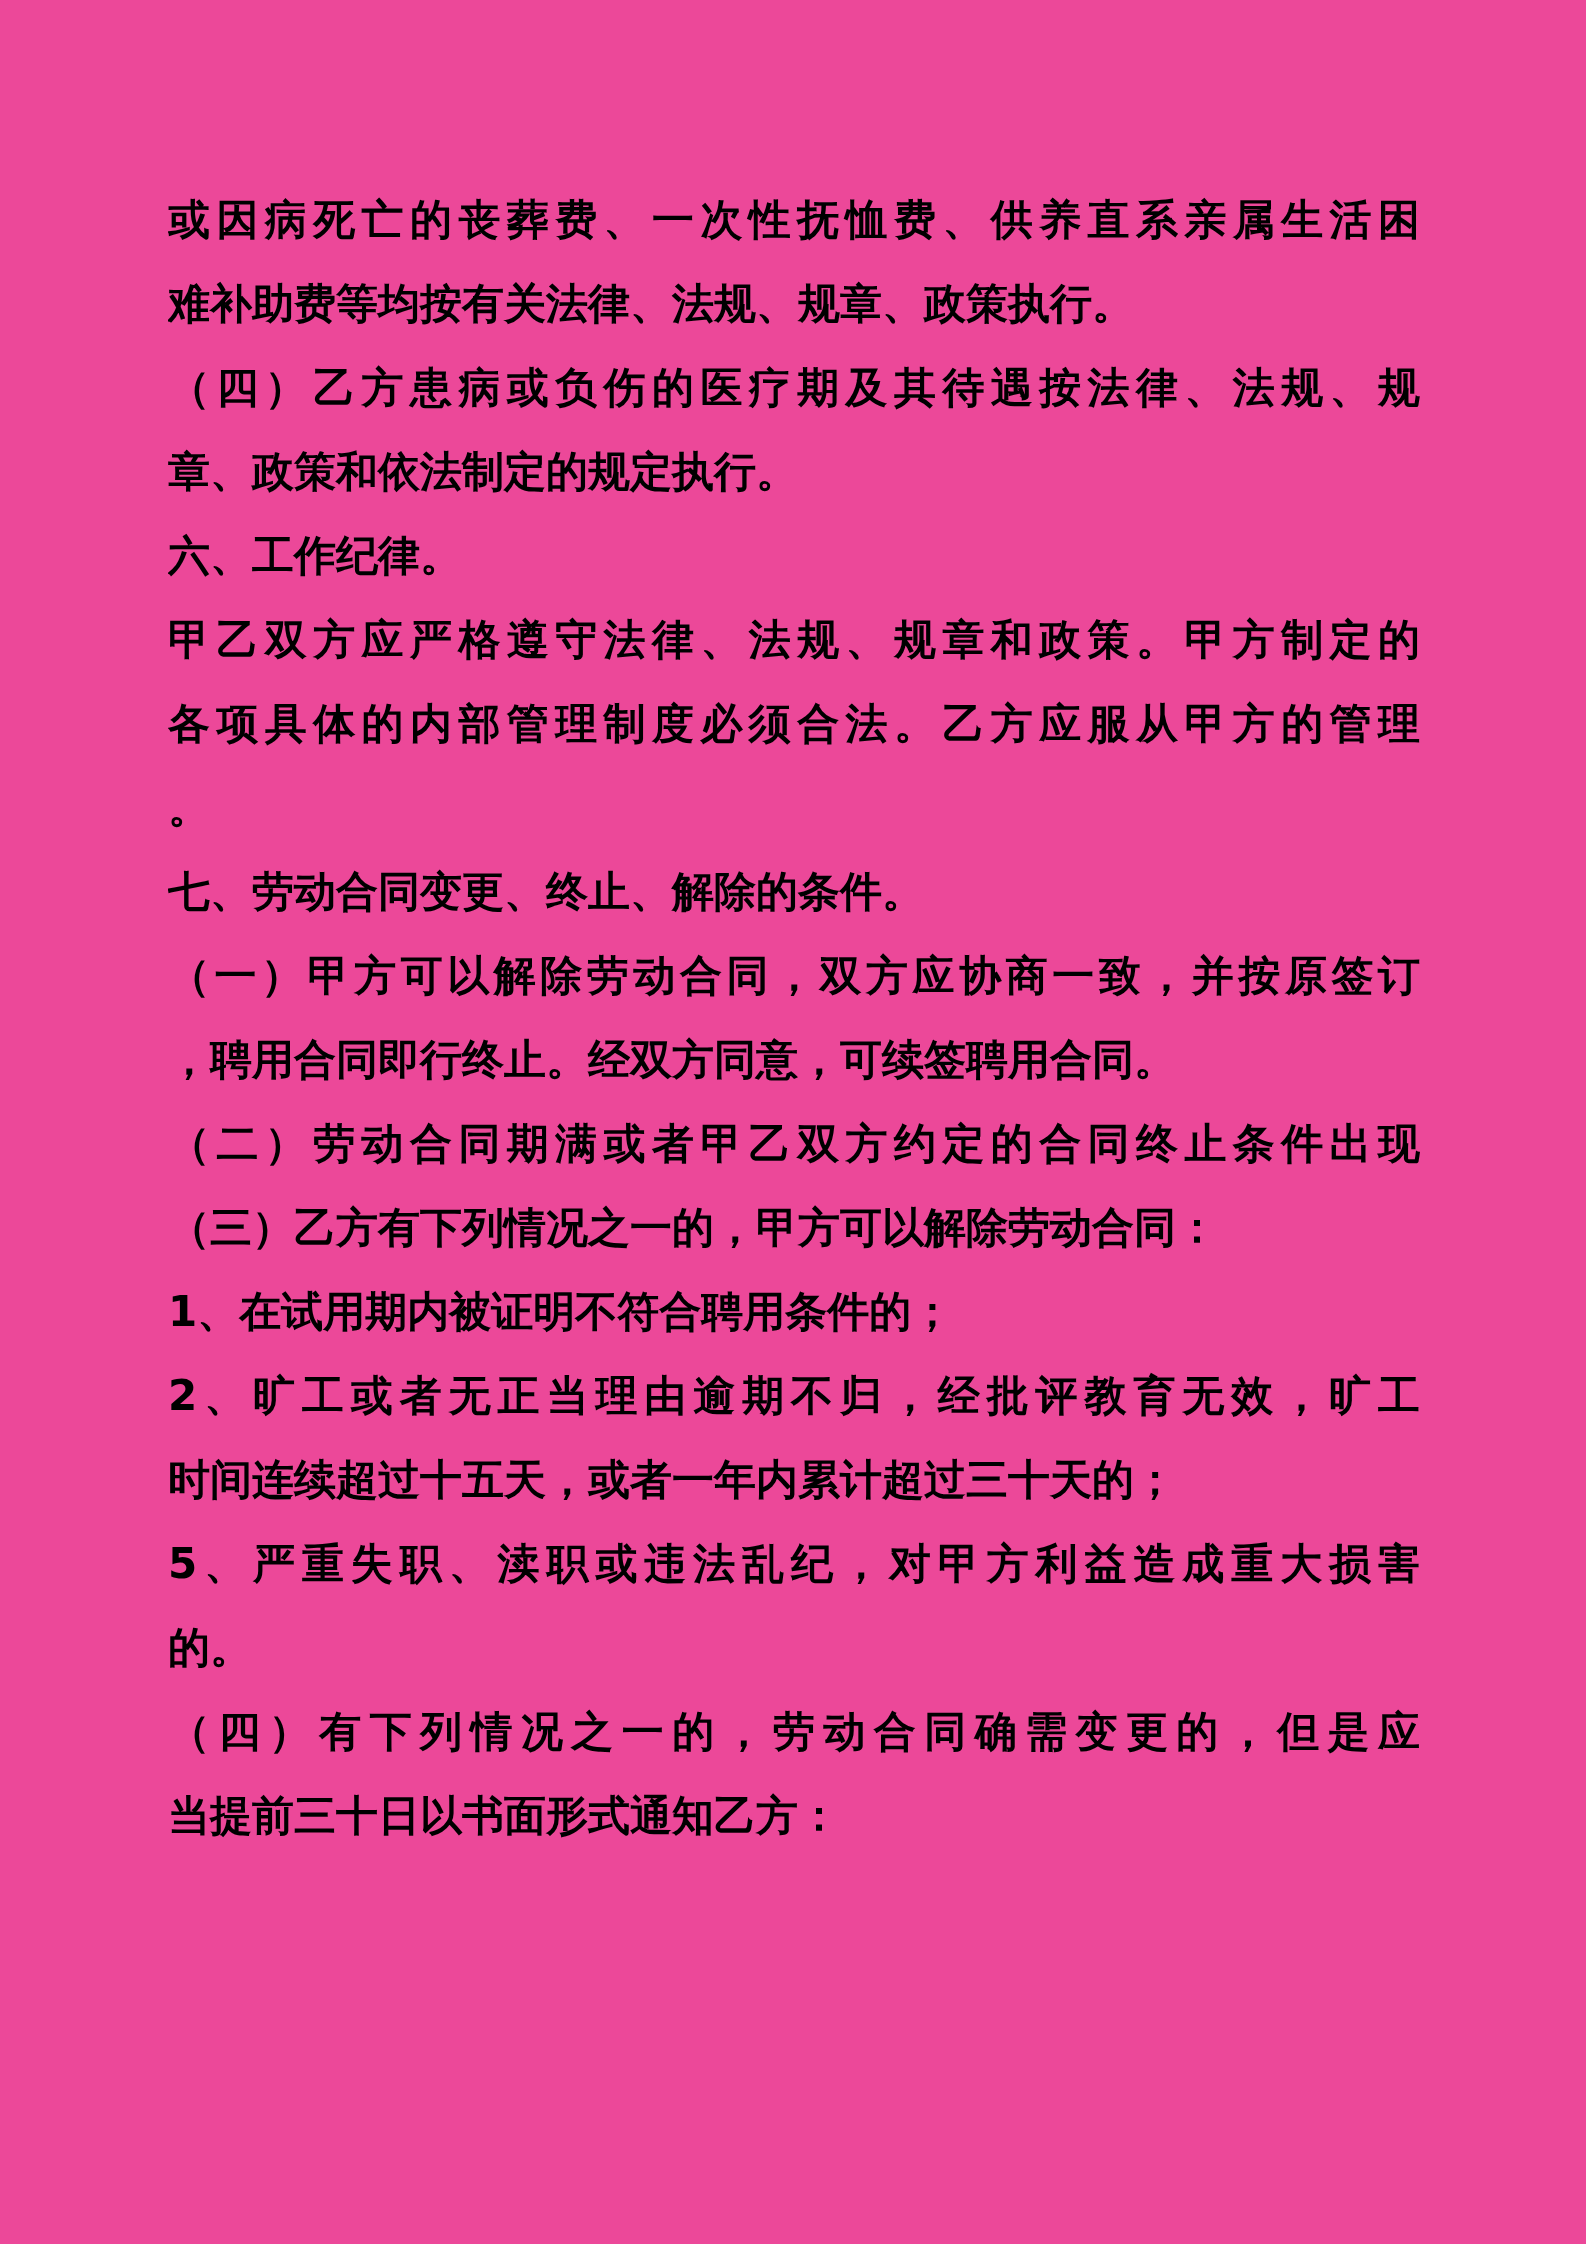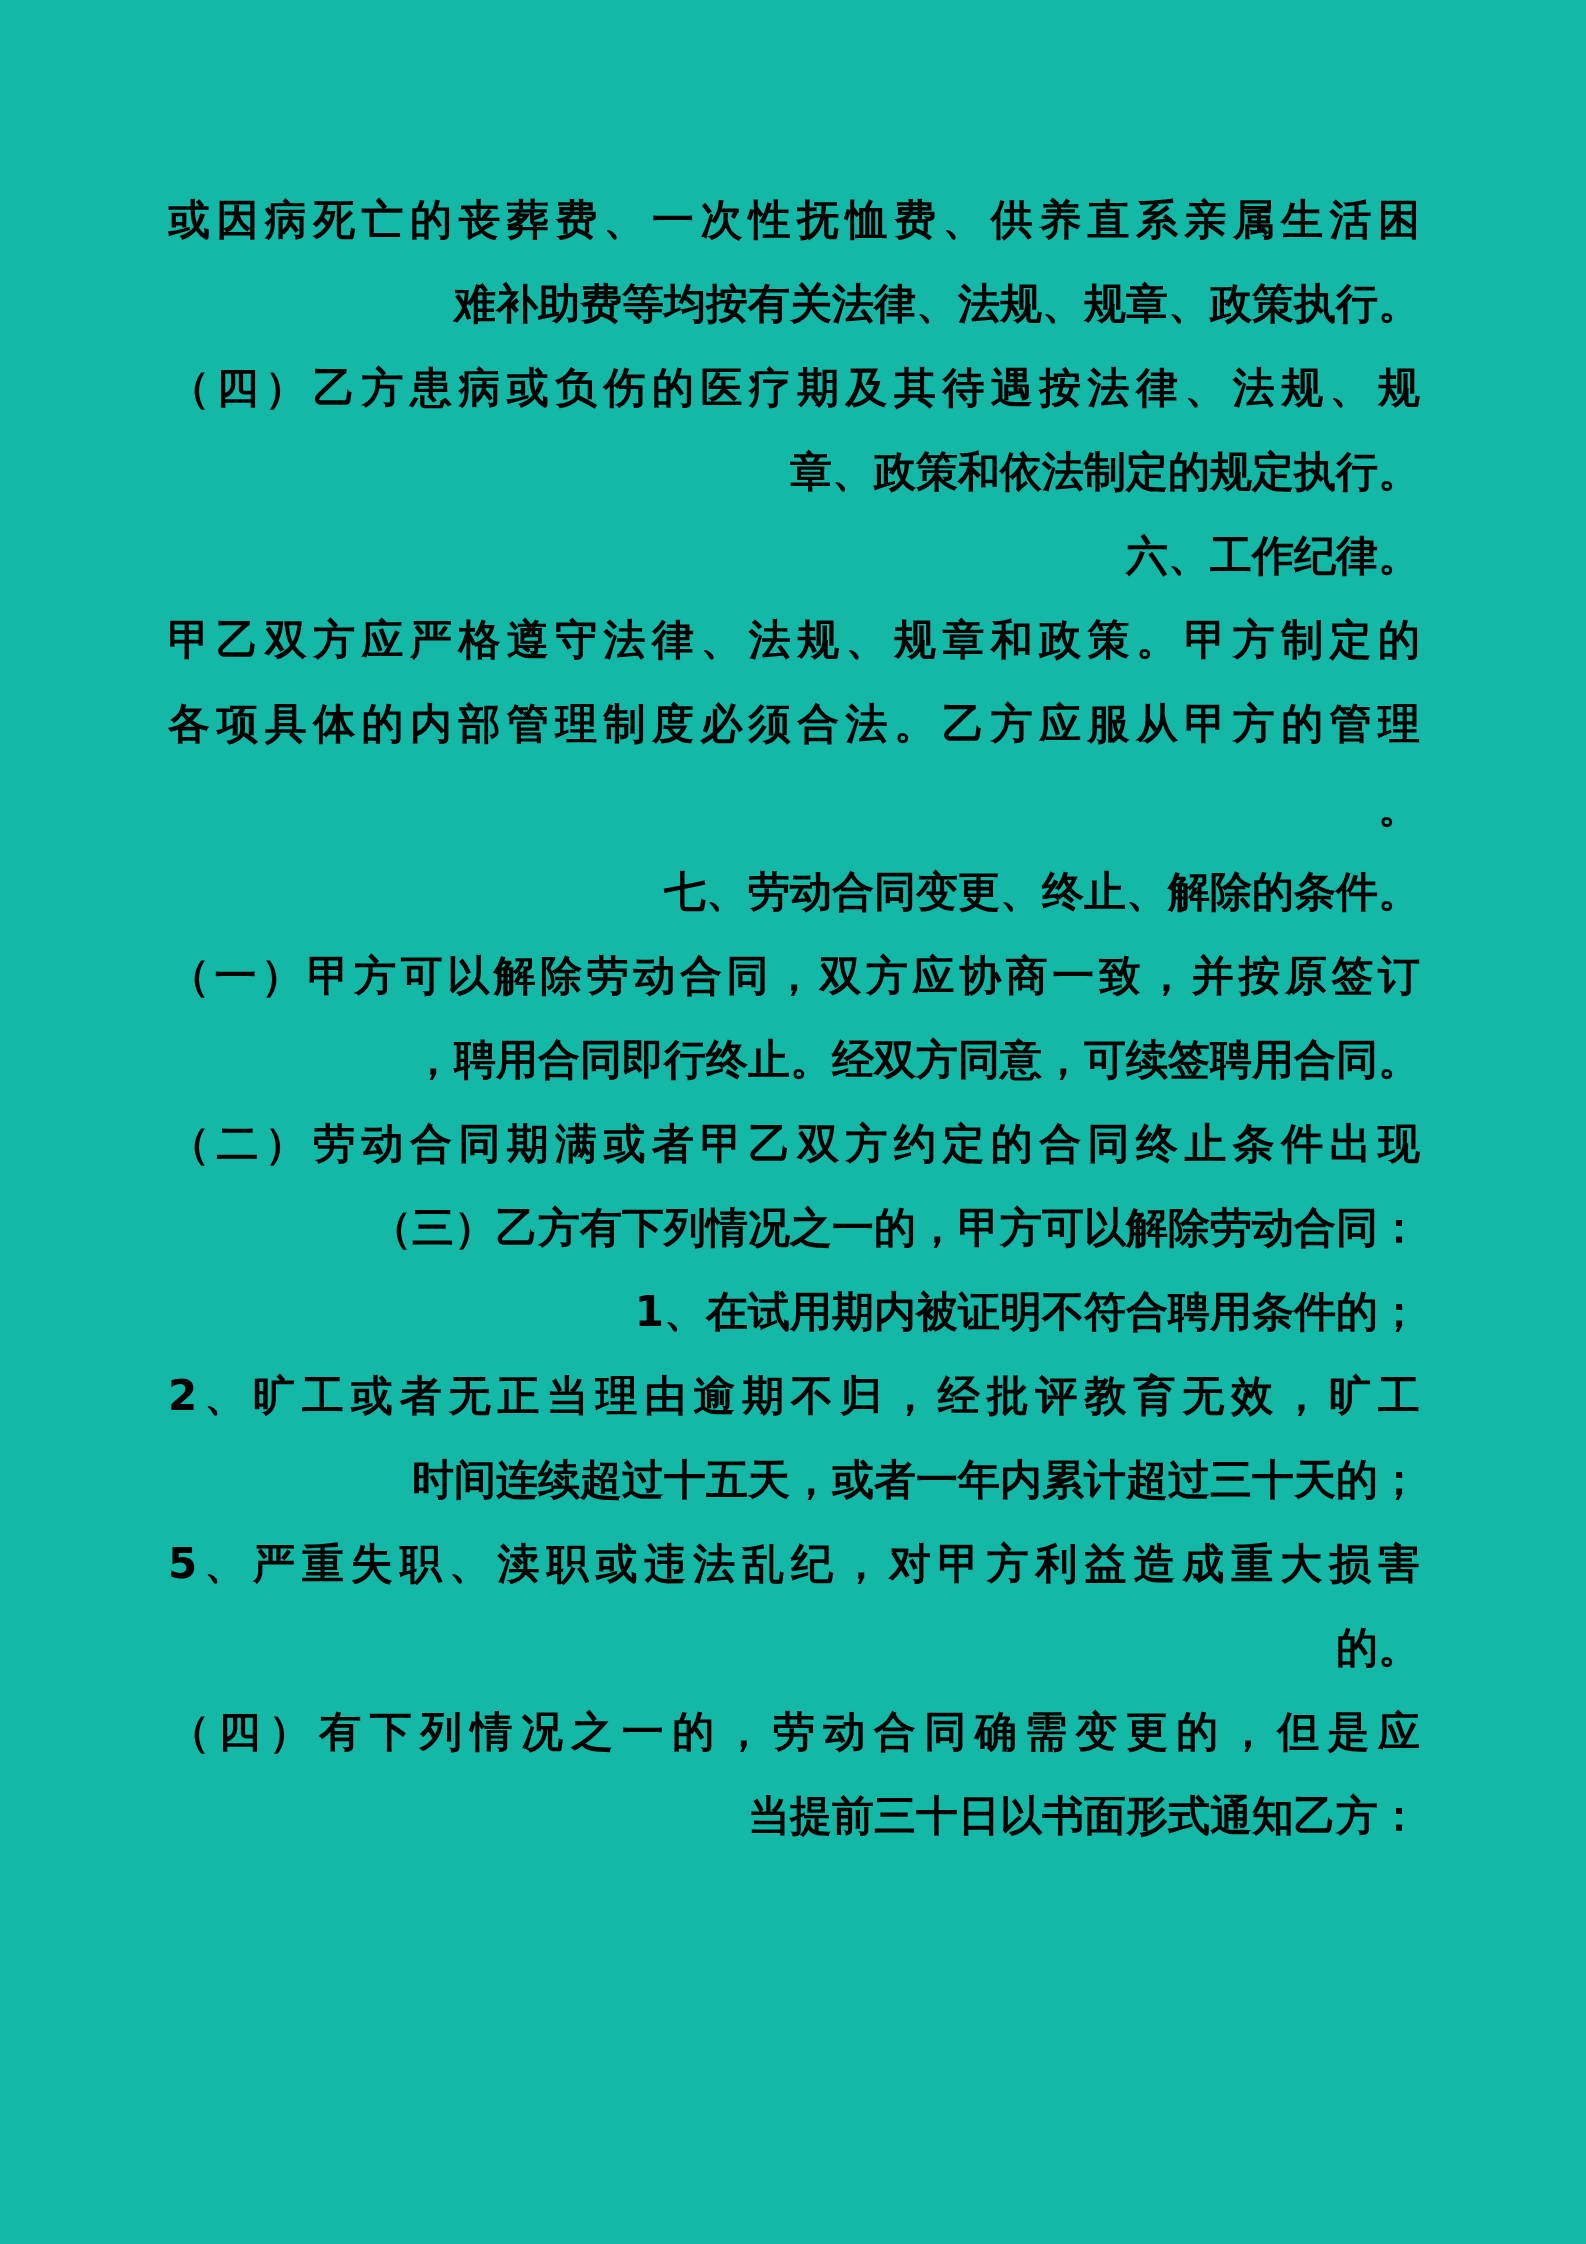--- a/index.html
+++ b/index.html
@@ -25,39 +25,39 @@
     width: 1252px;
   }
   .line {
     font-family: "DejaVu Sans", "Liberation Sans", sans-serif;
     font-weight: 700;
     font-size: 42px;
     color: #000000;
     height: 84px;
     line-height: 84px;
     overflow: hidden;
-    text-align: right;
+    text-align: left;
     letter-spacing: 0px;
   }
   
   .line.full {
     text-align: justify;
     text-justify: inter-character;
   }
   .line.full::after {
     content: "";
     display: inline-block;
     width: 100%;
     height: 0;
   }
 </style>
 </head>
 <body>
 
-<div class="page" style="background: #14b8a6;">
+<div class="page" style="background: #ec4899;">
   <div class="doc-body" style="color: rgb(0, 0, 0);">
       <div class="line full">或因病死亡的丧葬费、一次性抚恤费、供养直系亲属生活困</div>
       <div class="line">难补助费等均按有关法律、法规、规章、政策执行。</div>
       <div class="line full">（四）乙方患病或负伤的医疗期及其待遇按法律、法规、规</div>
       <div class="line">章、政策和依法制定的规定执行。</div>
       <div class="line">六、工作纪律。</div>
       <div class="line full">甲乙双方应严格遵守法律、法规、规章和政策。甲方制定的</div>
       <div class="line full">各项具体的内部管理制度必须合法。乙方应服从甲方的管理</div>
       <div class="line">。</div>
       <div class="line">七、劳动合同变更、终止、解除的条件。</div>

